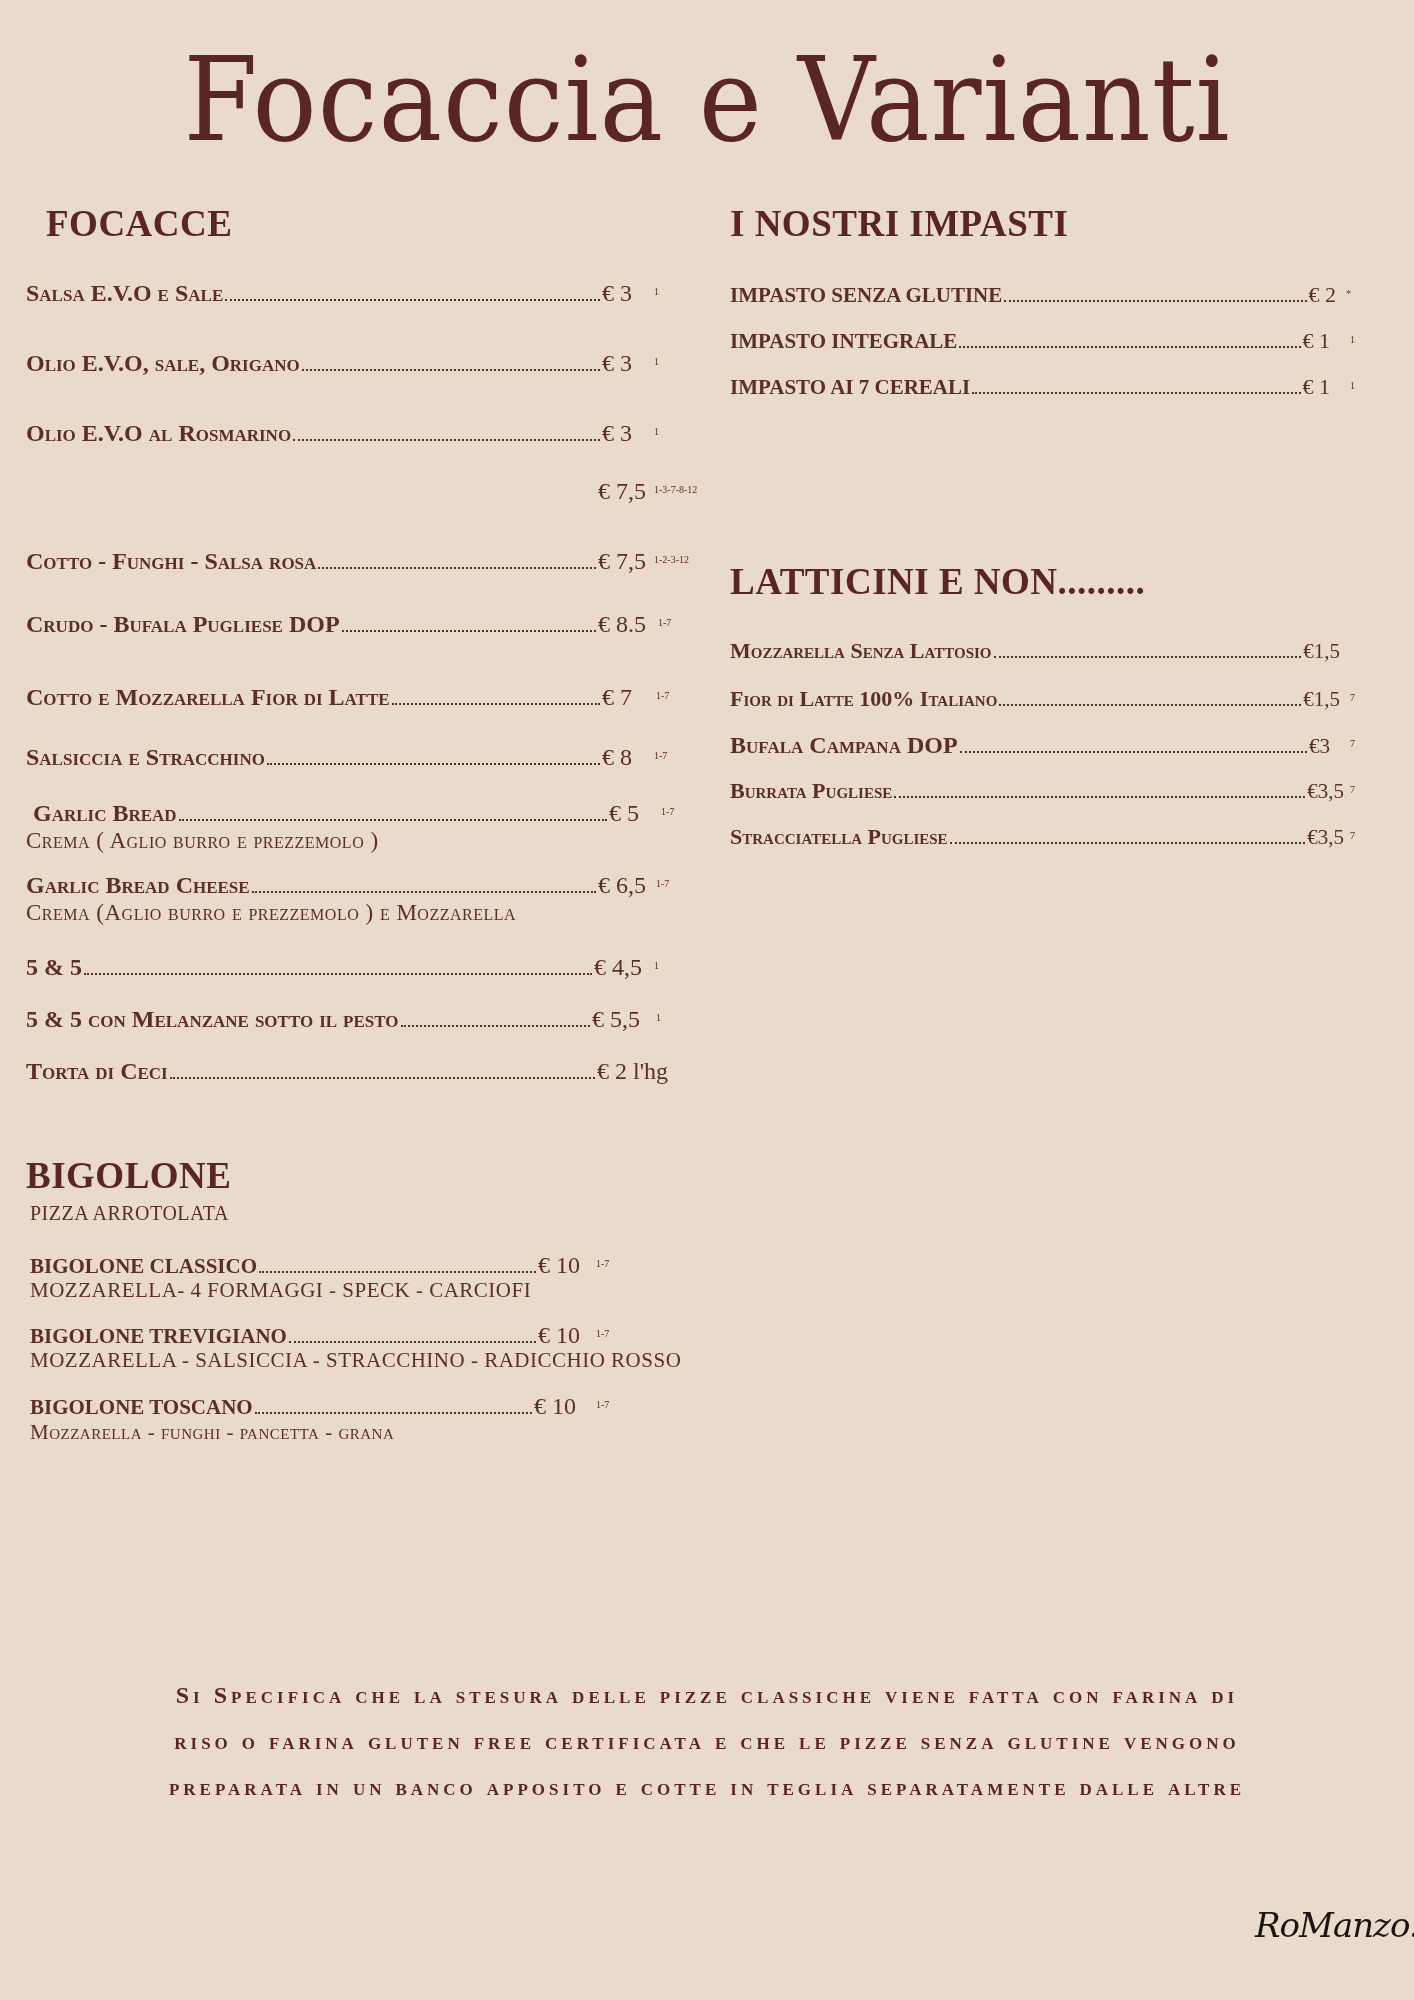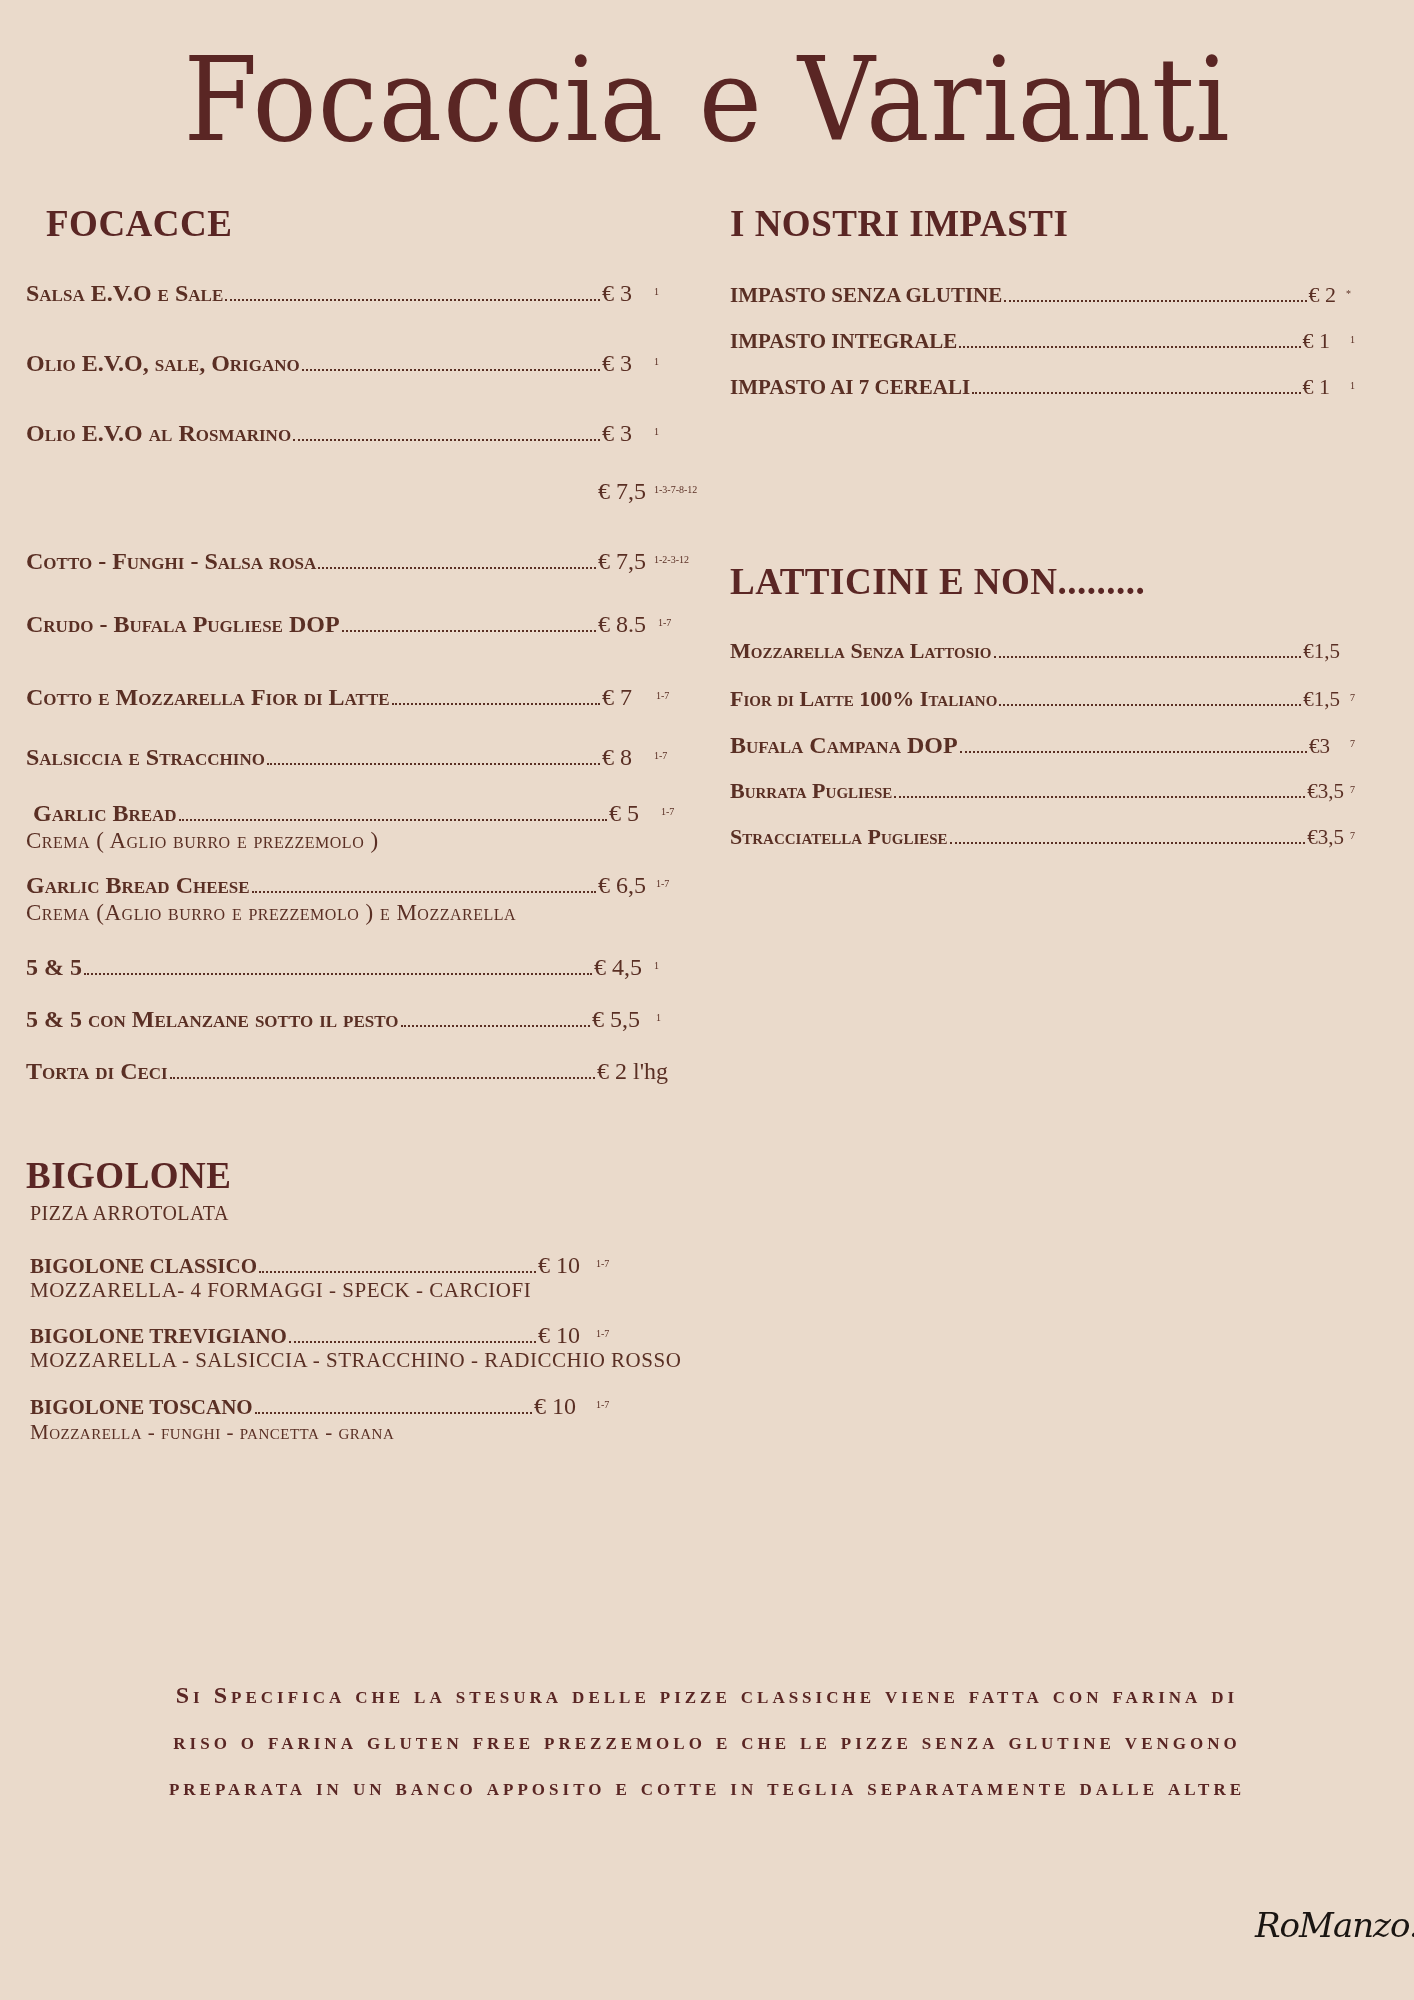--- a/index.html
+++ b/index.html
@@ -259,16 +259,16 @@
   <span class="allergens" style="left:620px;">7</span>
 </div>
 <div class="item" style="left:730px;top:824px;width:614px;">
   <span class="name" style="font-size:22px;">Stracciatella Pugliese</span>
     <span class="leader"></span>
     <span class="price" style="font-size:21px;">€3,5</span>
   <span class="allergens" style="left:620px;">7</span>
 </div>
 
 <div class="note" style="top:1682px;">Si Specifica che la stesura delle pizze classiche viene fatta con farina di</div>
-<div class="note" style="top:1728px;">riso o farina gluten free prezzemolo e che le pizze senza glutine vengono</div>
+<div class="note" style="top:1728px;">riso o farina gluten free certificata e che le pizze senza glutine vengono</div>
 <div class="note" style="top:1774px;">preparata in un banco apposito e cotte in teglia separatamente dalle altre</div>
 
 <div class="logo">RoManzo.</div>
 
 </body></html>

